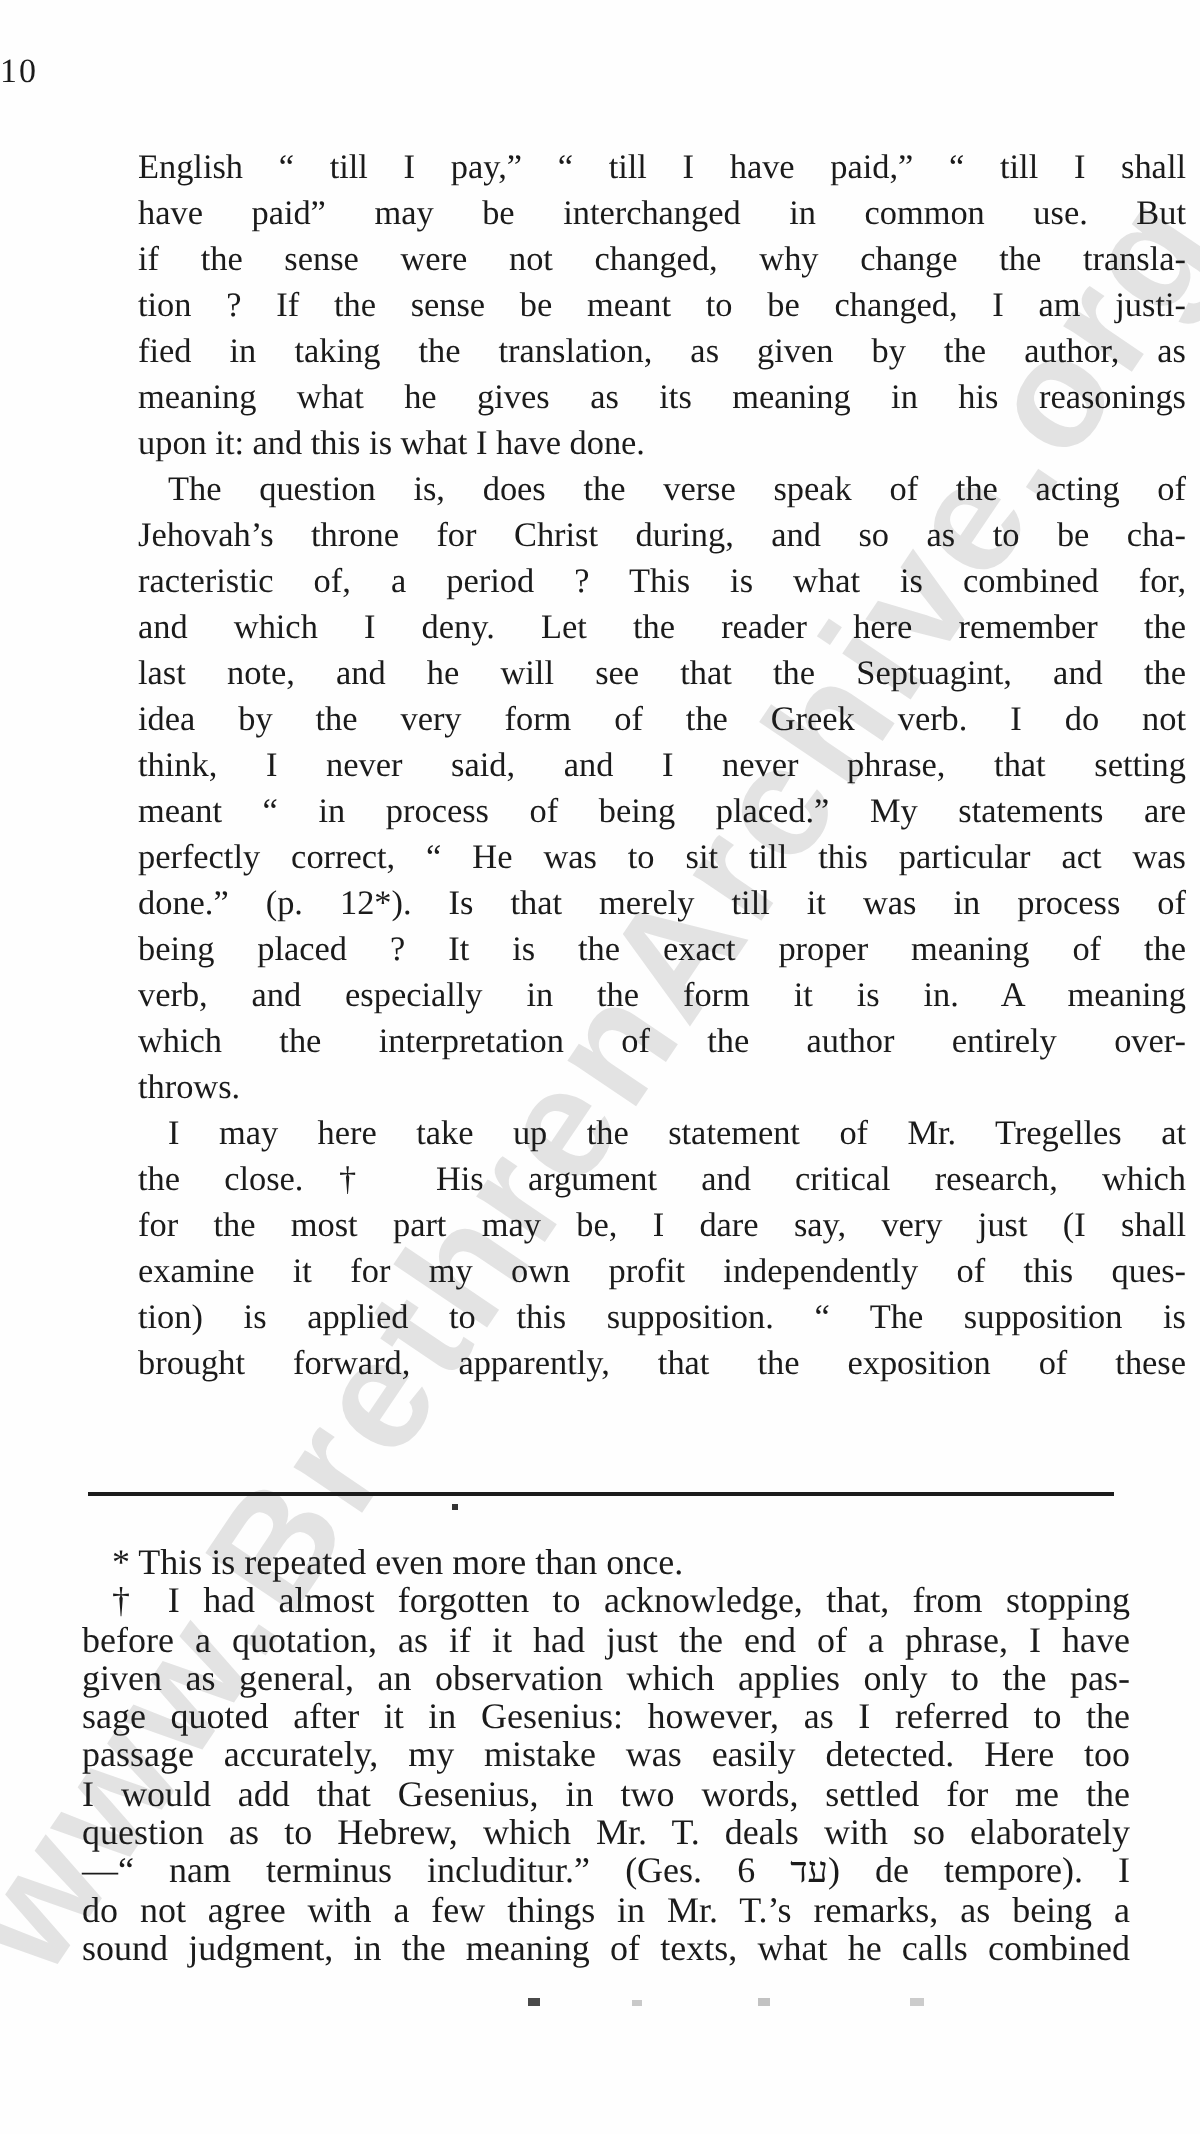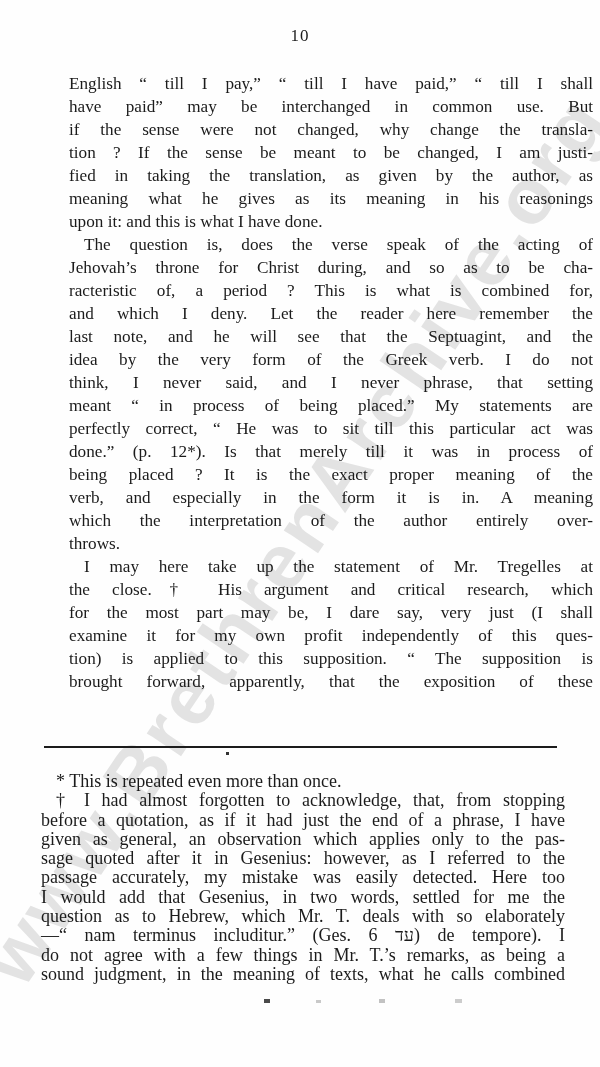--- a/index.html
+++ b/index.html
@@ -29,21 +29,20 @@
     white-space: nowrap;
     color: rgba(90, 90, 90, 0.16);
     z-index: 1;
     user-select: none;
   }
   .page-number {
     position: absolute;
     top: 26px;
     left: 0;
     width: 100%;
-    text-align: center;
     font-size: 17px;
     letter-spacing: 1px;
     z-index: 2;
   }
   .body-text {
     position: absolute;
     top: 72px;
     left: 41px;
     width: 524px;
     font-size: 17.2px;

